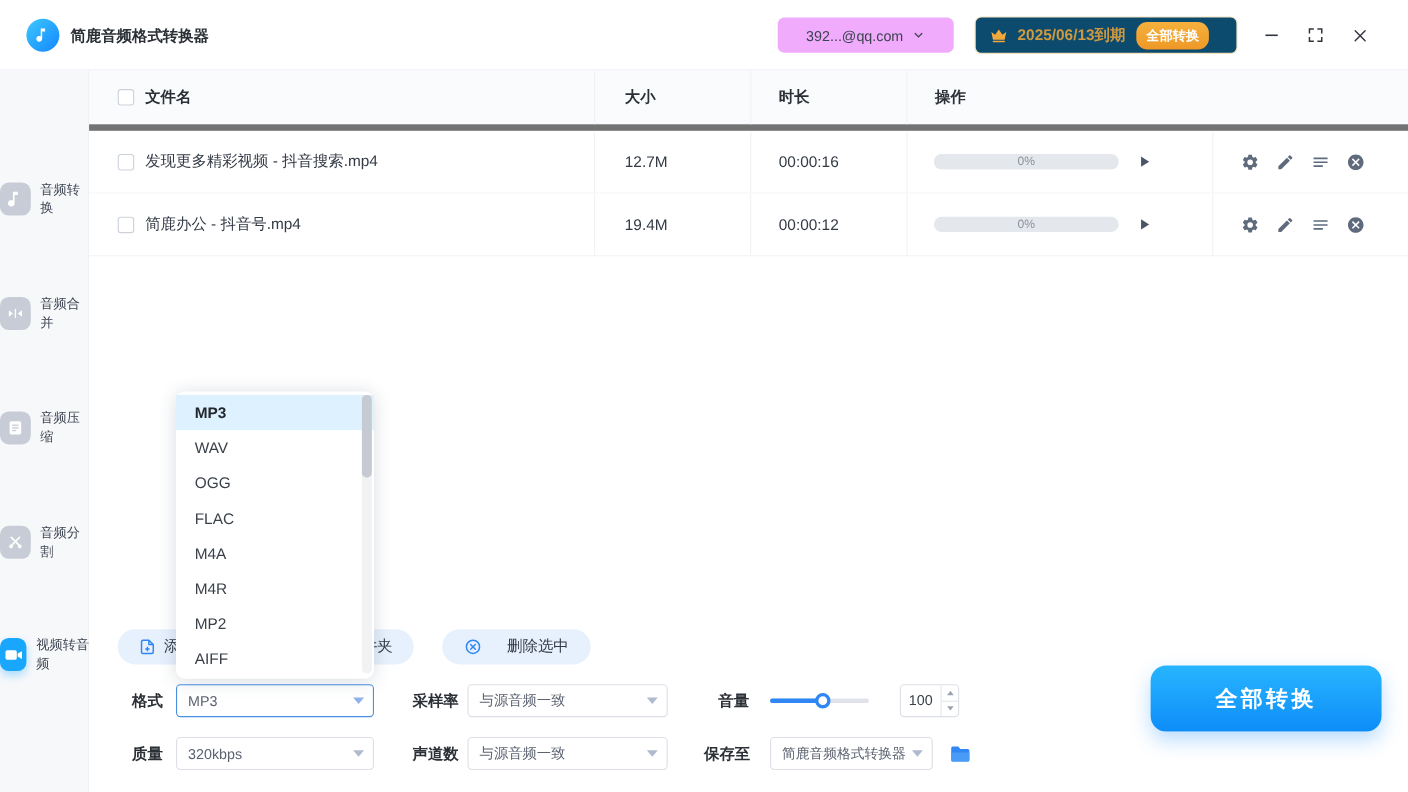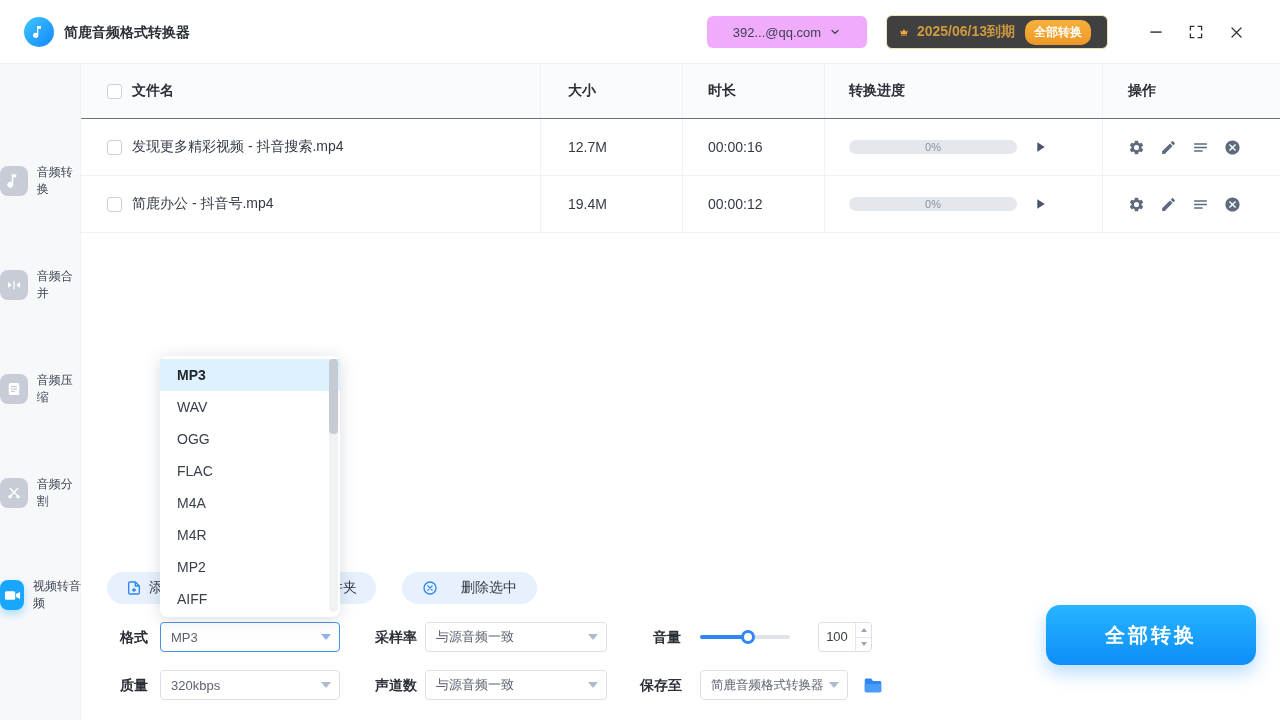--- a/index.html
+++ b/index.html
@@ -7,38 +7,38 @@
   body { font-family:"Liberation Sans","DejaVu Sans",sans-serif; background:#fff; overflow:hidden; }
   .stage { position:relative; width:1280px; height:720px; background:#fff; }
 
   
   .topbar { position:absolute; left:0; top:0; width:1280px; height:64px; background:#fff; border-bottom:1px solid #f0f1f5; z-index:10; }
   .logo { position:absolute; left:24px; top:17px; width:30px; height:30px; border-radius:50%;
           background:linear-gradient(135deg,#3ec7ff,#1387ff); display:flex; align-items:center; justify-content:center; }
   .app-title { position:absolute; left:64px; top:0; height:64px; line-height:64px; font-size:14px; color:#2b2f36; font-weight:600; }
   .account { position:absolute; left:707px; top:16px; width:160px; height:32px; background:#f0abfc; border-radius:6px;
              display:flex; align-items:center; justify-content:center; gap:8px; font-size:13px; color:#3c4350; cursor:pointer; }
-  .expiry { position:absolute; left:886px; top:15px; width:222px; height:34px; background:#404040; border:1px solid #f1e2bd;
+  .expiry { position:absolute; left:886px; top:15px; width:239px; height:34px; background:#0c4a6e; border:1px solid #f1e2bd;
             border-radius:6px; display:flex; align-items:center; gap:8px; padding:0 16px 0 12px; }
   .expiry-text { color:#cf9a3f; font-size:14px; font-weight:600; white-space:nowrap; }
   .renew-btn { margin-left:2px; background:linear-gradient(180deg,#f6b13c,#ee9827); color:#fff; font-size:12px; font-weight:600;
                padding:4px 9px; border-radius:10px; cursor:pointer; white-space:nowrap; }
   .winbtn { position:absolute; top:18px; width:28px; height:28px; display:flex; align-items:center; justify-content:center; cursor:pointer; }
   #btn-min{ left:1142px; } #btn-max{ left:1182px; } #btn-close{ left:1222px; }
 
   
   .sidebar { position:absolute; left:0; top:64px; width:81px; height:656px; background:#f7f8fa; border-right:1px solid #f0f1f4; }
   .side-item { position:absolute; left:0; width:81px; display:flex; align-items:center; gap:9px; cursor:pointer; }
   .side-icon { width:30px; height:30px; border-radius:8px; background:#c7ccd6; display:flex; align-items:center; justify-content:center; }
   .side-item.active .side-icon { background:#18a7fc; box-shadow:0 4px 8px rgba(24,167,252,.35); }
   .side-label { font-size:12px; color:#3f4654; }
 
   
   .table { position:absolute; left:81px; top:64px; width:1199px; }
-  .thead { display:flex; height:55px; background:#fafbfd; border-bottom:1px solid #737373; }
+  .thead { display:flex; height:55px; background:#fafbfd; border-bottom:6px solid #737373; }
   .trow  { display:flex; height:57px; background:#fff; border-bottom:1px solid #f2f3f6; }
   .cell  { display:flex; align-items:center; border-right:1px solid #f0f2f5; }
   .cell:last-child { border-right:none; }
   .c-name { width:460px; padding-left:26px; }
   .c-size { width:142px; padding-left:27px; }
   .c-dur  { width:142px; padding-left:25px; }
   .c-prog { width:278px; padding-left:24px; }
   .c-act  { width:177px; padding-left:25px; gap:15px; }
   .thead .cell { font-size:14px; font-weight:700; color:#2b2f36; }
   .trow .cell  { font-size:14px; color:#333a45; }
@@ -188,21 +188,20 @@
   </div>
 
   <div class="table">
     <div class="thead">
       <div class="cell c-name">
         <div class="checkbox"></div>
         <span>文件名</span>
       </div>
       <div class="cell c-size">大小</div>
       <div class="cell c-dur">时长</div>
-      <div class="cell c-prog">转换进度</div>
       <div class="cell c-act">操作</div>
     </div>
 
     <div class="trow">
       <div class="cell c-name">
         <div class="checkbox"></div>
         <span>发现更多精彩视频 - 抖音搜索.mp4</span>
       </div>
       <div class="cell c-size">12.7M</div>
       <div class="cell c-dur">00:00:16</div>

